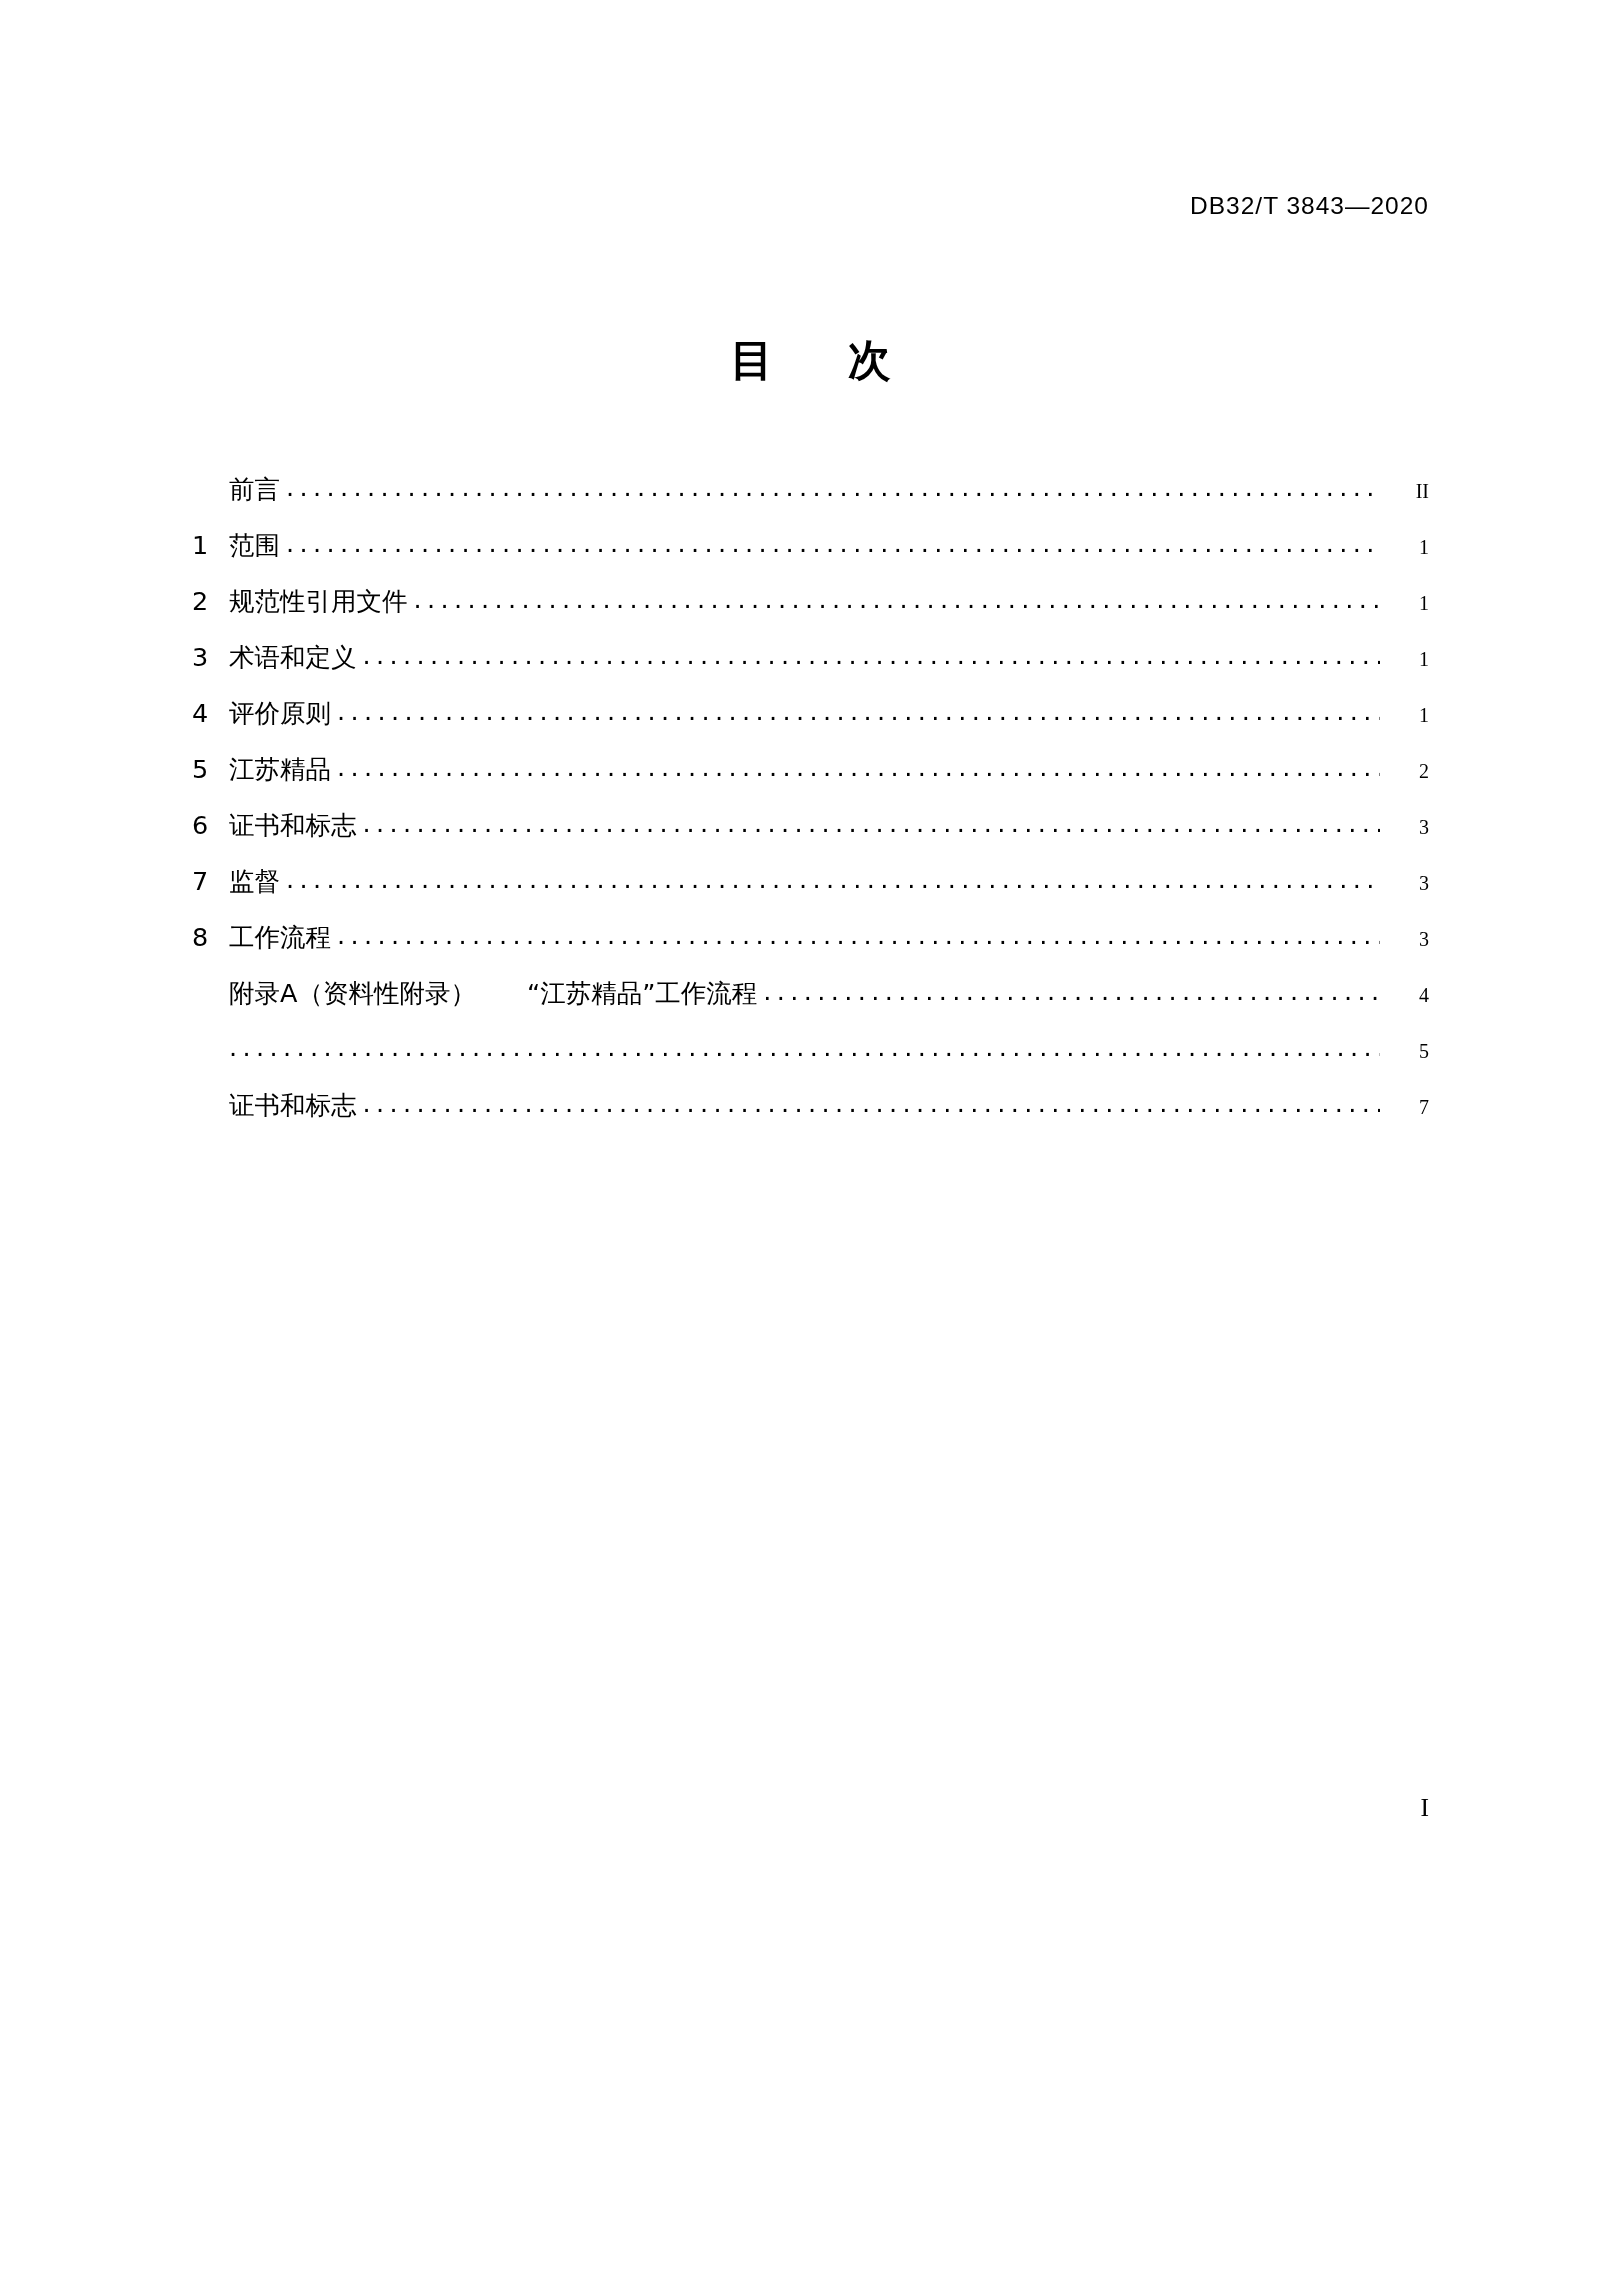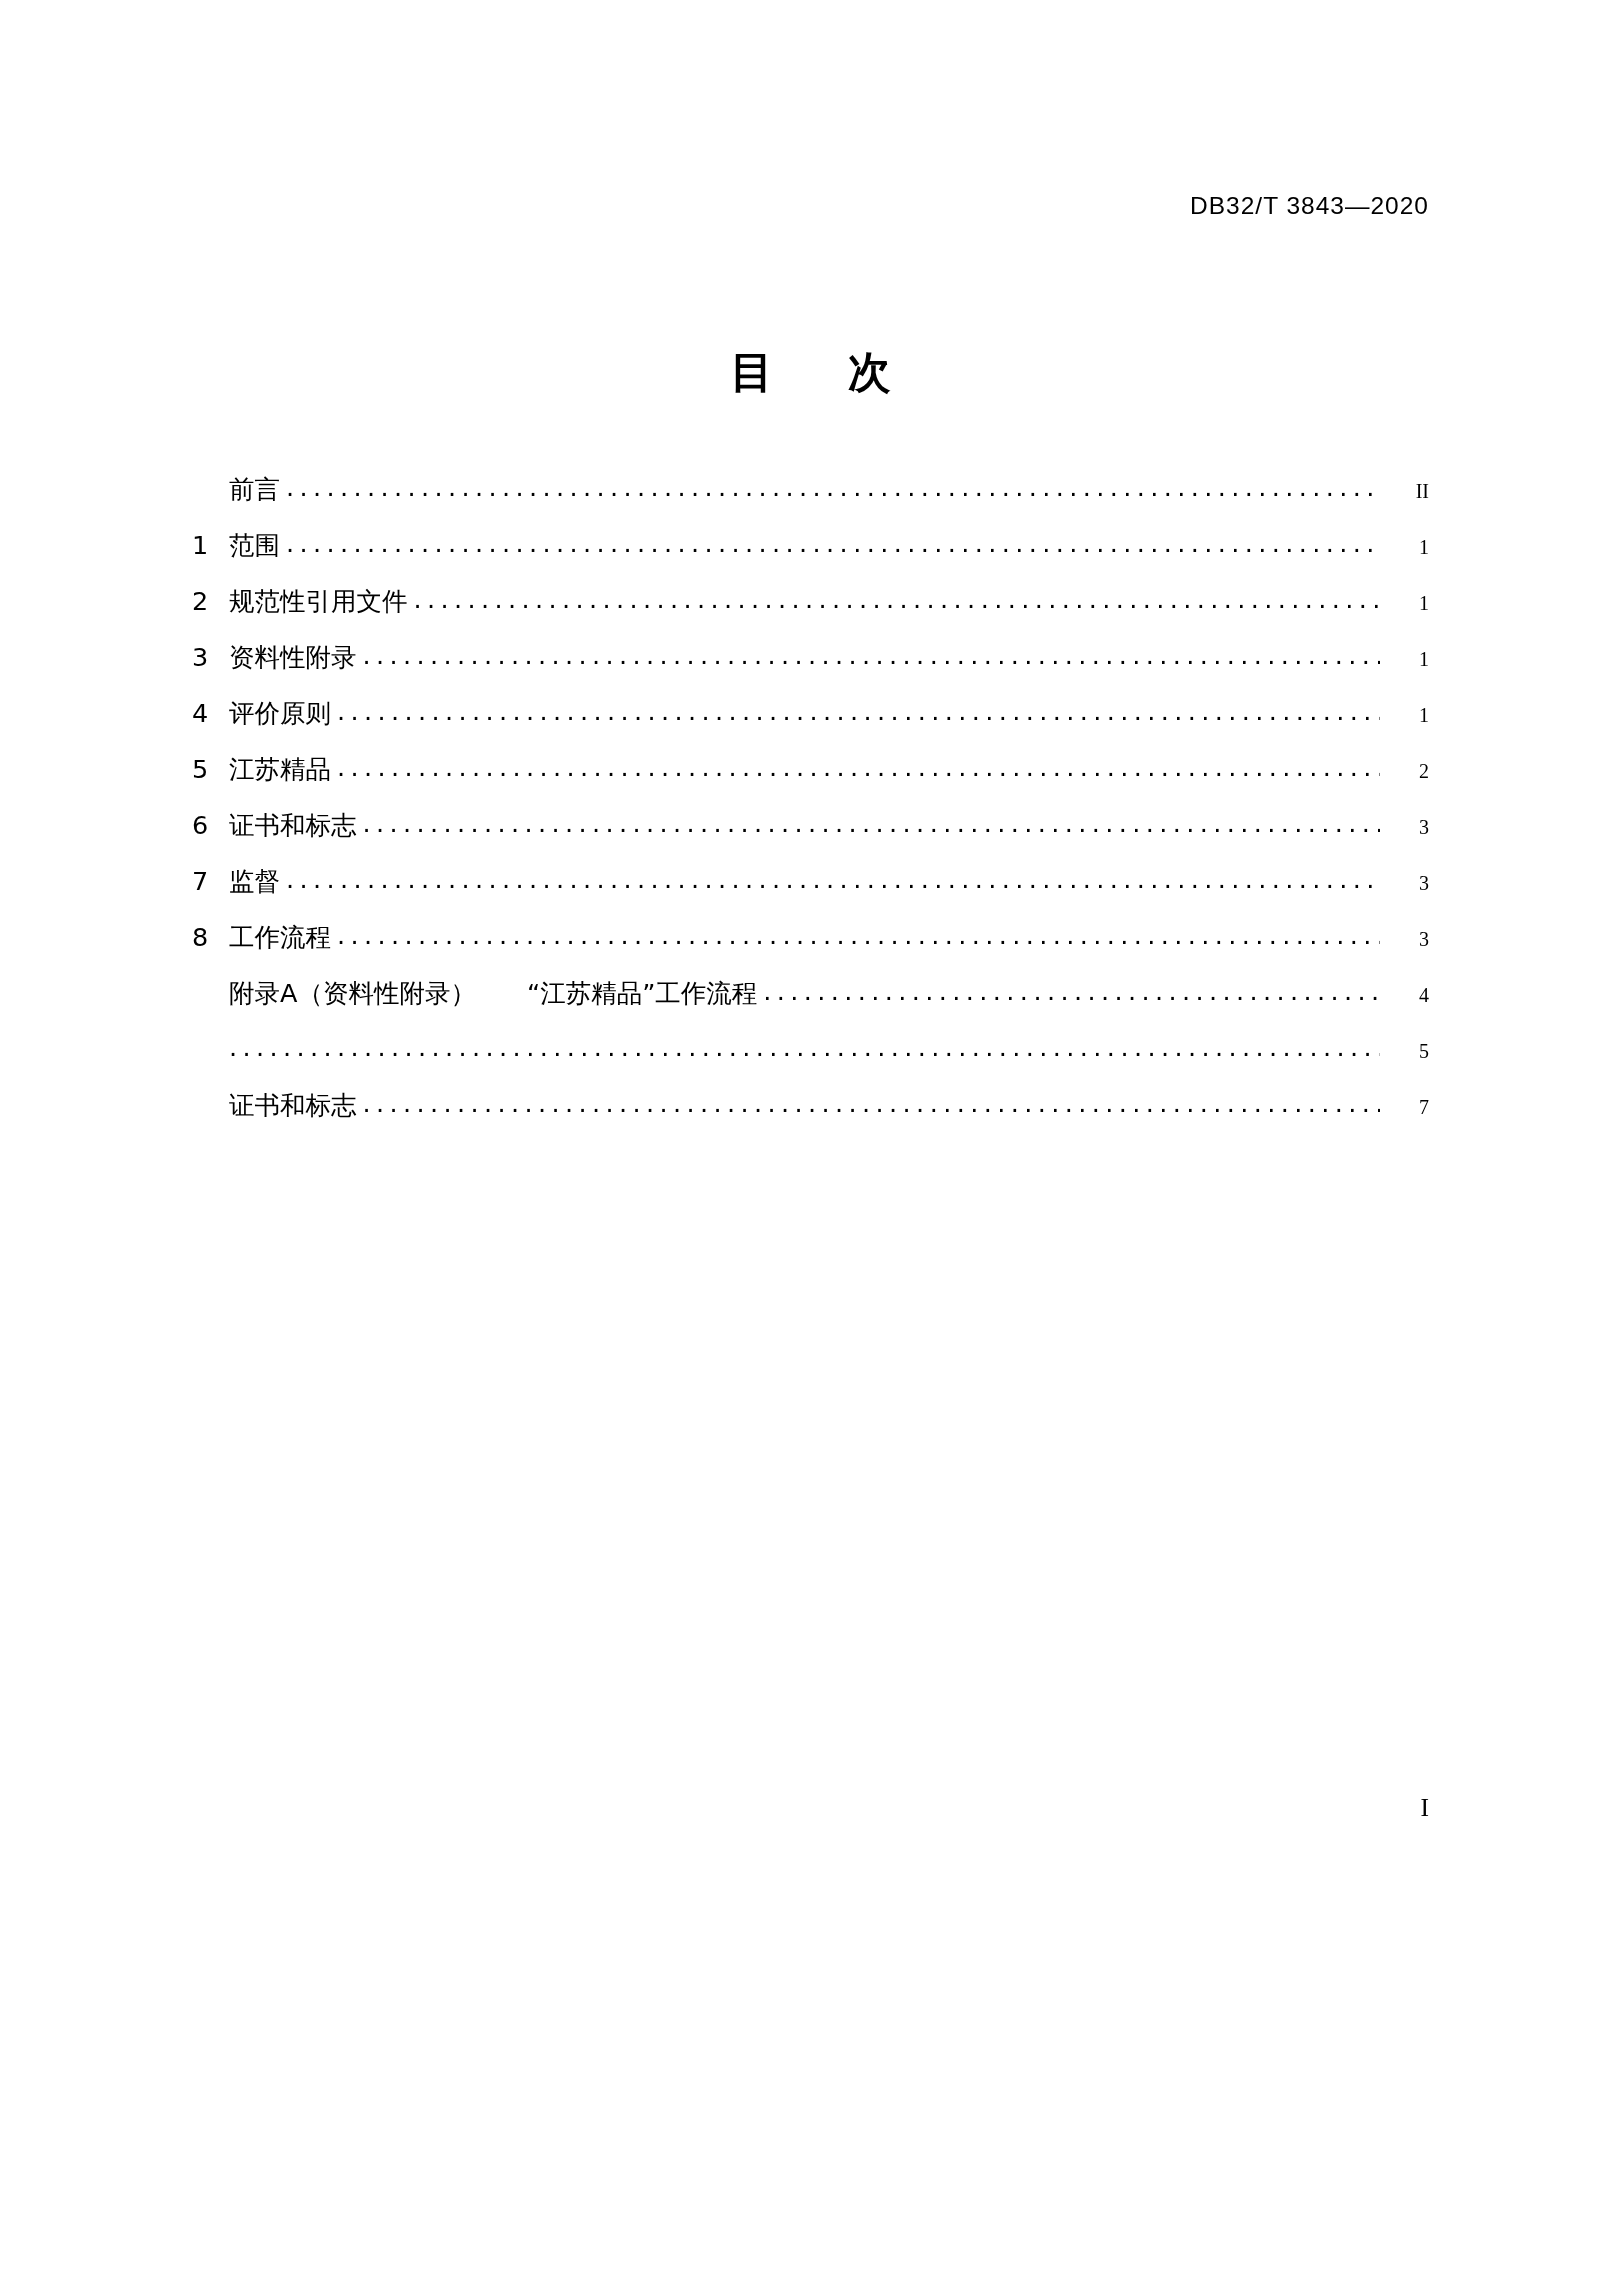--- a/index.html
+++ b/index.html
@@ -23,21 +23,21 @@
     position: absolute;
     top: 192px;
     right: 192px;
     font-family: "Liberation Sans", "DejaVu Sans", sans-serif;
     font-size: 24.5px;
     letter-spacing: 1px;
     white-space: nowrap;
   }
   .doc-title {
     position: absolute;
-    top: 344px;
+    top: 332px;
     left: 0;
     width: 1621px;
     text-align: center;
     font-family: "DejaVu Sans", "Liberation Sans", sans-serif;
     font-size: 43px;
     font-weight: bold;
     letter-spacing: 15.7px;
     text-indent: 15.7px;
   }
   .toc {
@@ -119,21 +119,21 @@
         <span class="toc-page">1</span>
       </div>
       <div class="toc-row">
         <span class="toc-num">2</span>
         <span class="toc-label">规范性引用文件</span>
         <span class="toc-dots">................................................................................................................................................................</span>
         <span class="toc-page">1</span>
       </div>
       <div class="toc-row">
         <span class="toc-num">3</span>
-        <span class="toc-label">资料性附录</span>
+        <span class="toc-label">术语和定义</span>
         <span class="toc-dots">................................................................................................................................................................</span>
         <span class="toc-page">1</span>
       </div>
       <div class="toc-row">
         <span class="toc-num">4</span>
         <span class="toc-label">评价原则</span>
         <span class="toc-dots">................................................................................................................................................................</span>
         <span class="toc-page">1</span>
       </div>
       <div class="toc-row">

